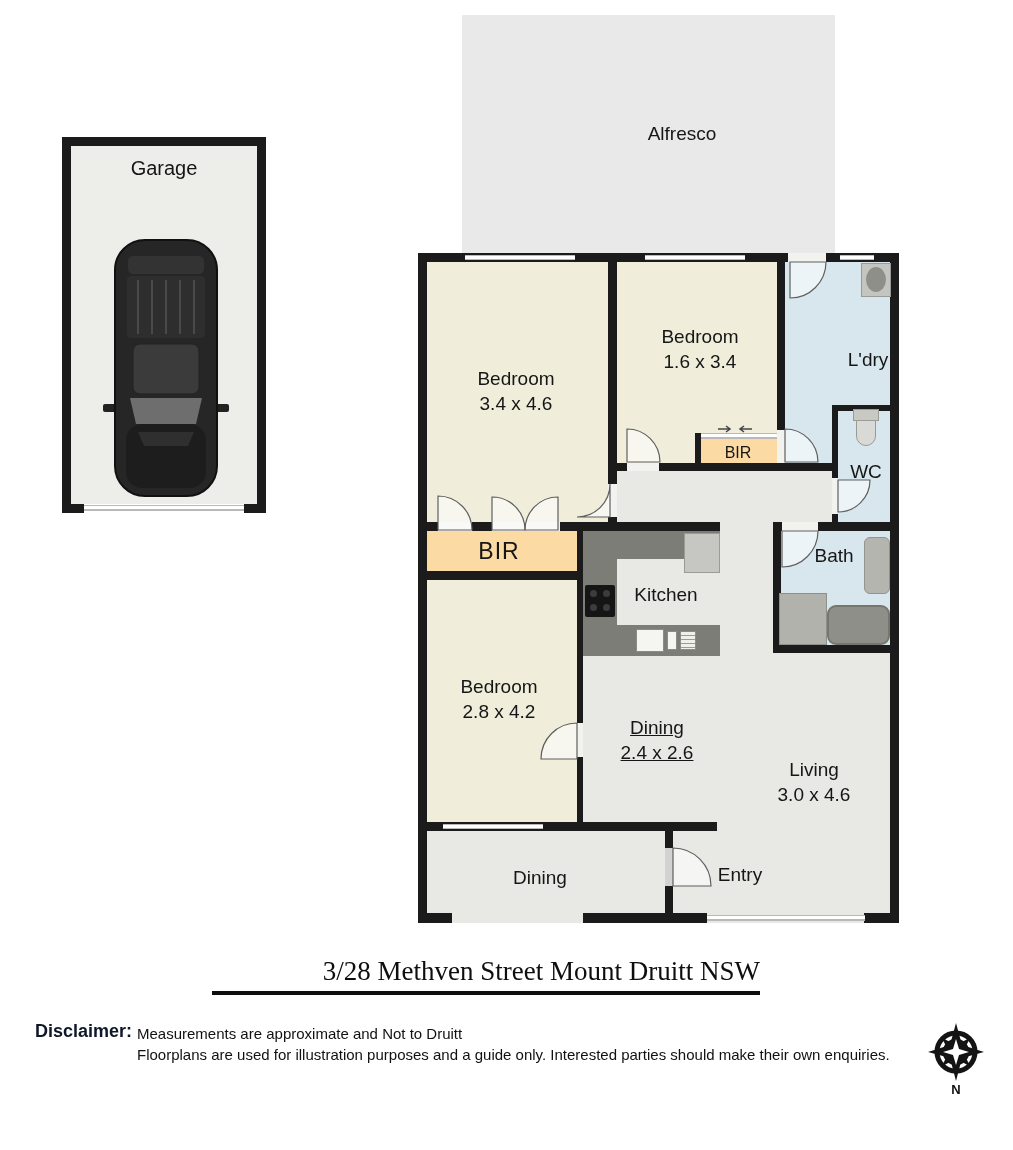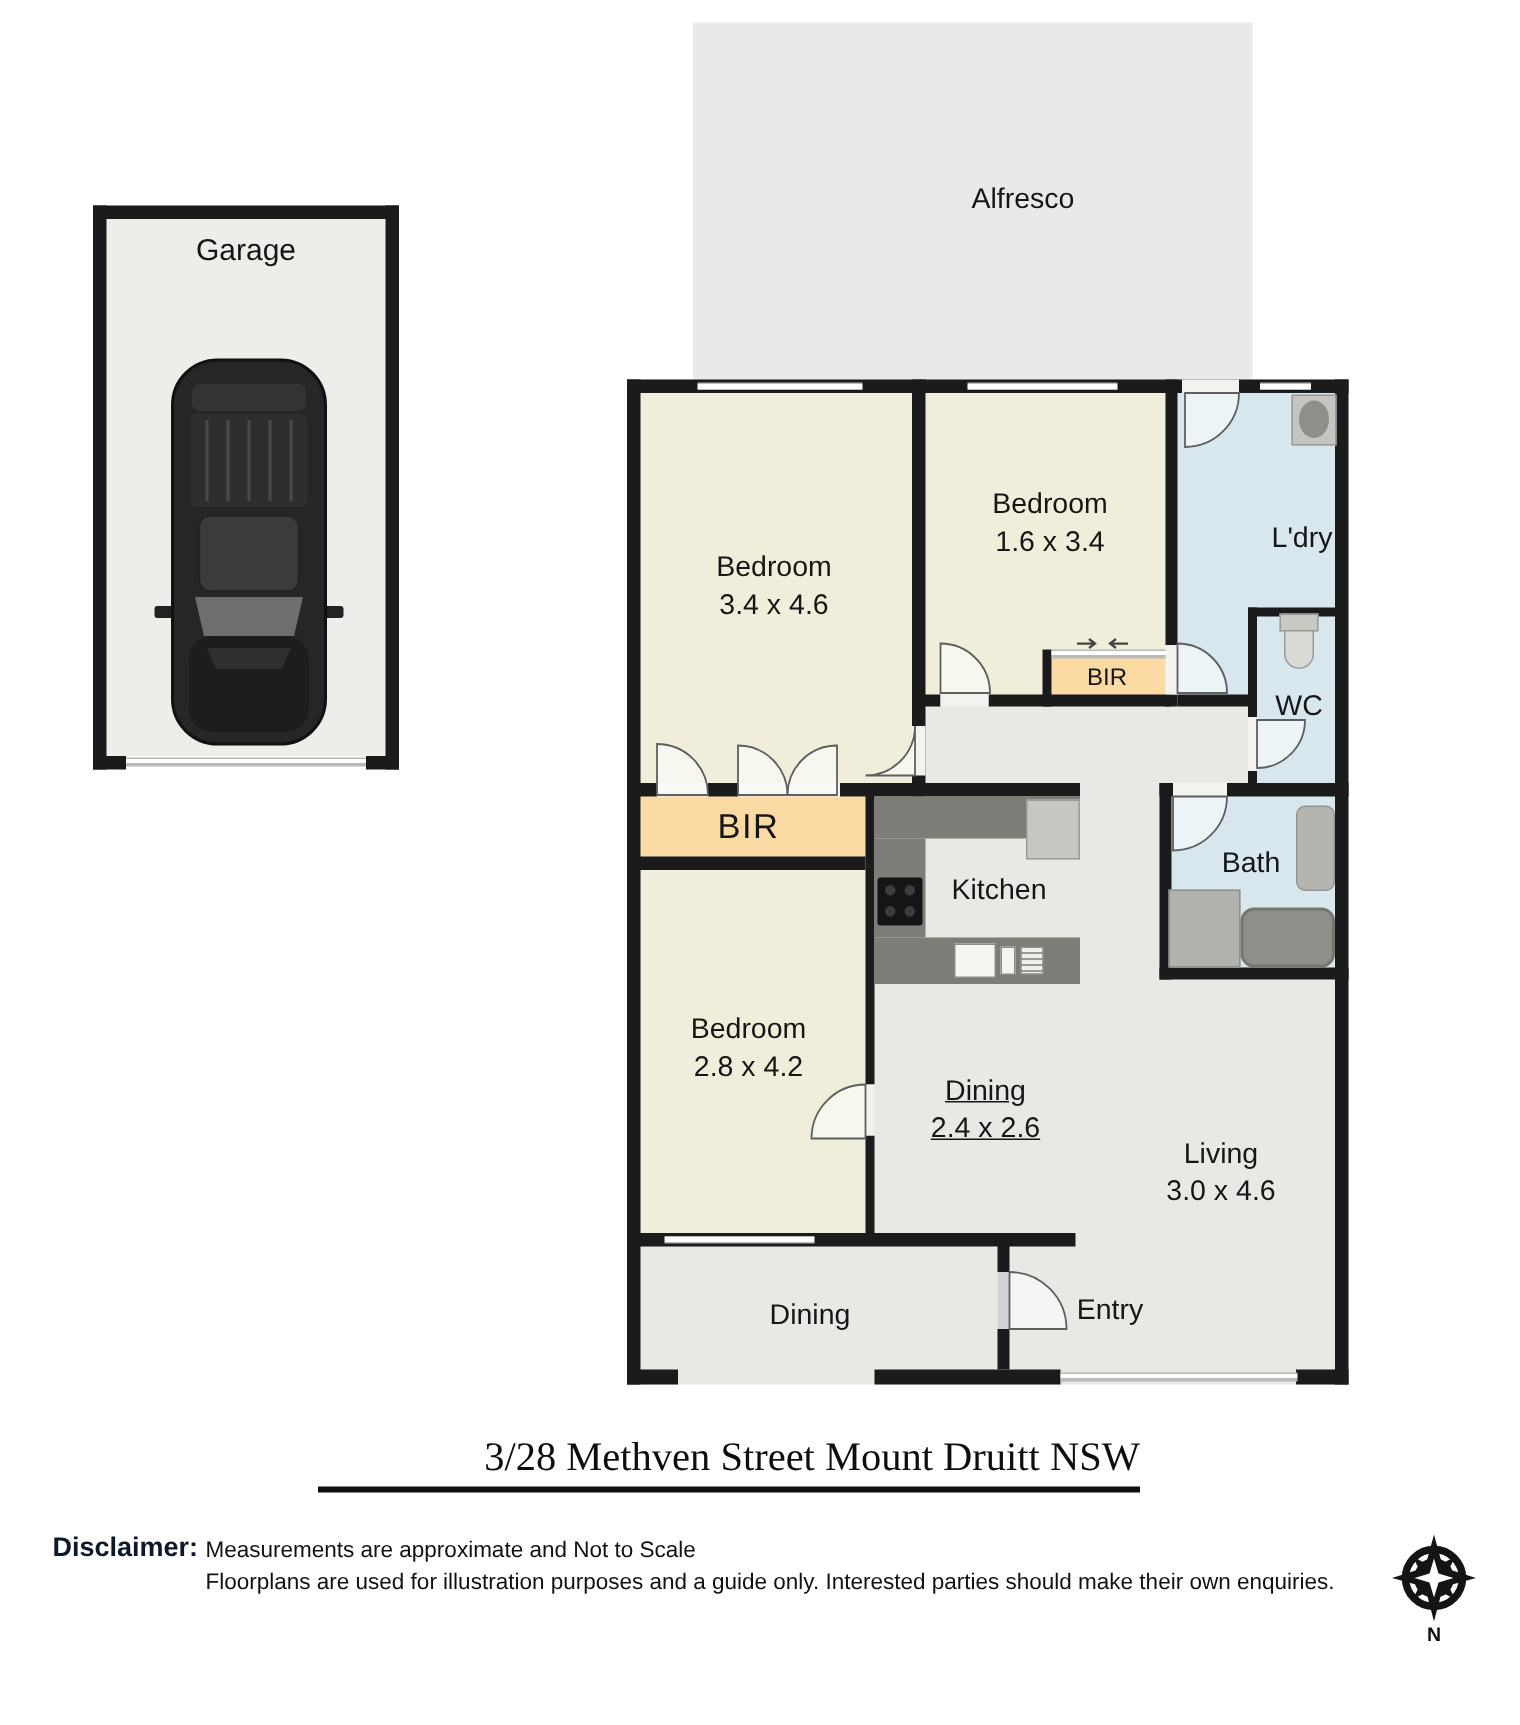--- a/index.html
+++ b/index.html
@@ -179,32 +179,32 @@
     <div>1.6 x 3.4</div>
   </div>
   <div class="lbl" style="left:499px;top:699px;">
     <div>Bedroom</div>
     <div>2.8 x 4.2</div>
   </div>
   <div class="lbl" style="left:499px;top:551px;font-size:23px;letter-spacing:1px;">BIR</div>
   <div class="lbl" style="left:738px;top:452px;font-size:16px;">BIR</div>
   <div class="lbl" style="left:868px;top:359px;">L'dry</div>
   <div class="lbl" style="left:866px;top:471px;">WC</div>
-  <div class="lbl" style="left:834px;top:576px;">Bath</div>
+  <div class="lbl" style="left:834px;top:555px;">Bath</div>
   <div class="lbl" style="left:666px;top:594px;">Kitchen</div>
   <div class="lbl" style="left:657px;top:740px;text-decoration:underline;">
     <div>Dining</div>
     <div>2.4 x 2.6</div>
   </div>
   <div class="lbl" style="left:814px;top:782px;">
     <div>Living</div>
     <div>3.0 x 4.6</div>
   </div>
   <div class="lbl" style="left:540px;top:877px;">Dining</div>
   <div class="lbl" style="left:740px;top:874px;">Entry</div>
 
   <div id="title">3/28 Methven Street Mount Druitt  NSW</div>
   <div id="disc-head">Disclaimer:</div>
-  <div id="disc-line1">Measurements are approximate and Not to Scale</div>
+  <div id="disc-line1">Measurements are approximate and Not to Druitt</div>
   <div id="disc-line2">Floorplans are used for illustration purposes and a guide only.   Interested parties should make their own enquiries.</div>
   <div id="north-label">N</div>
 
 </div>
 
 </body></html>

